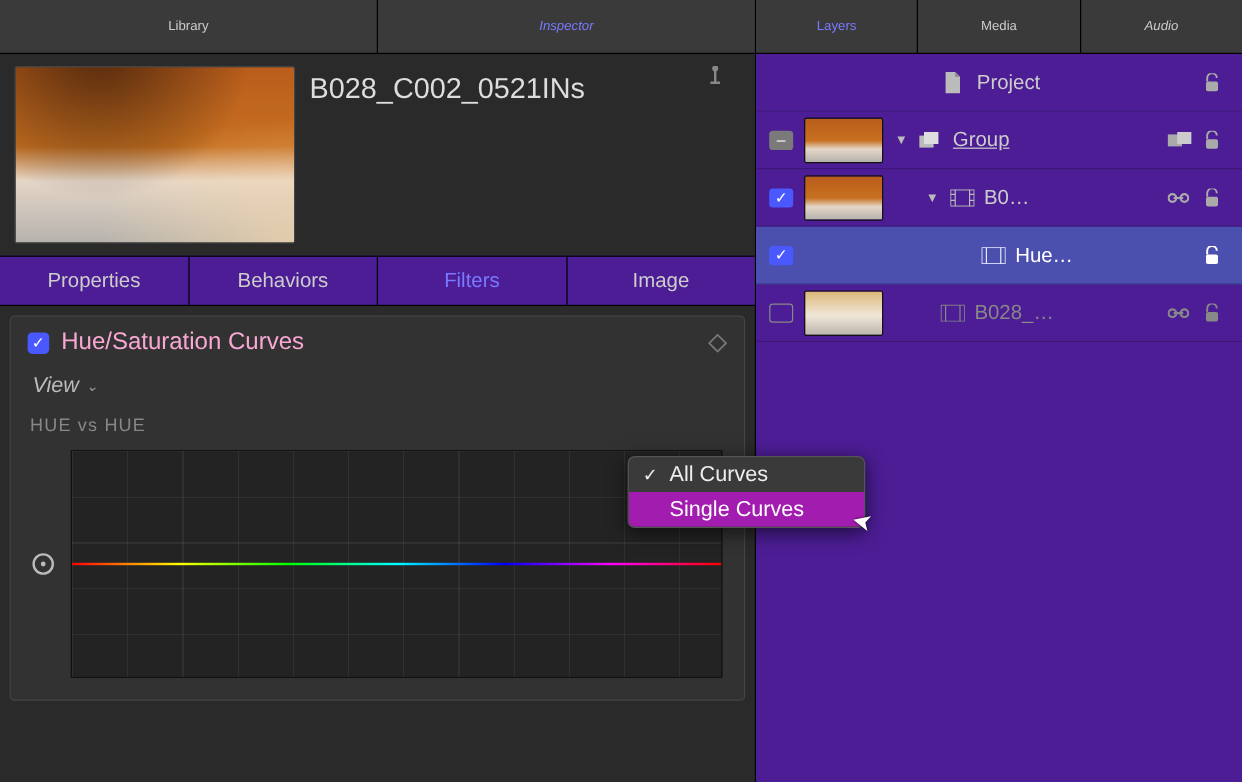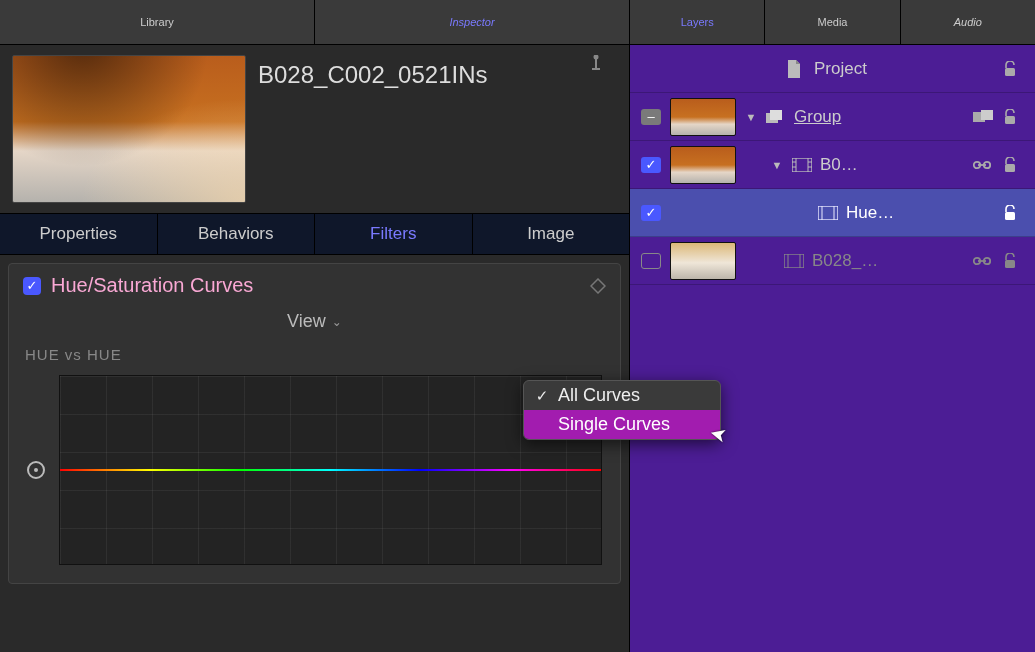--- a/index.html
+++ b/index.html
@@ -18,33 +18,33 @@
   .clip { display:flex; align-items:flex-start; padding:10px 12px; background:#2a2a2a; }
   .thumb { width:234px; height:148px; background:linear-gradient(to bottom,#b95d1c 0%,#c77020 45%,#e5d6c7 65%,#b5b2ad 100%); position:relative; border:1px solid #444; border-radius:2px; overflow:hidden; }
   .thumb::before{ content:""; position:absolute; inset:0; background:
      radial-gradient(ellipse at 30% -10%, rgba(0,0,0,0.55), transparent 55%),
      radial-gradient(ellipse at 100% 100%, rgba(255,220,170,0.6), transparent 50%);
   }
   .clipname { flex:1; padding:6px 12px; font-size:24px; color:#ddd; }
   .pin { width:28px; text-align:center; color:#777; font-size:16px;}
 
   
-  .subtabs { display:flex; height:42px; background:#0f172a; border-top:1px solid #000; border-bottom:1px solid #000; }
+  .subtabs { display:flex; height:42px; background:#4c1d95; border-top:1px solid #000; border-bottom:1px solid #000; }
   .subtab { flex:1; display:flex; align-items:center; justify-content:center; font-size:17px; color:#ccc; border-right:1px solid #000; cursor:pointer;}
   .subtab:last-child{border-right:none;}
   .subtab.active { color:#7a7aff; }
 
   
   .section { padding:8px 14px; background:#323232; border:1px solid #444; border-radius:4px; margin:8px; }
   .section-header { display:flex; align-items:center; gap:10px; padding:2px 0 8px; }
   .cb { width:18px; height:18px; border-radius:4px; background:#4a58ff; display:inline-flex; align-items:center; justify-content:center; color:#fff; font-size:13px; }
   .section-title { font-size:20px; color:#f9a8d4; flex:1; }
   .key { color:#666; }
 
-  .viewrow { display:flex; justify-content:center; padding:6px 4px 10px; position:relative;}
+  .viewrow { display:flex; justify-content:flex-start; padding:6px 4px 10px; position:relative;font-style:italic;}
   .viewlabel { color:#bbb; font-size:18px; display:flex; align-items:center; gap:6px; cursor:pointer;}
   .chev { font-size:12px; color:#999; }
 
   .label { color:#888; font-size:15px; letter-spacing:1px; padding:4px 2px 12px;}
 
   
   .curve-wrap { display:flex; align-items:center; gap:14px; padding:0 4px 10px;}
   .eyedrop { width:18px; height:18px; border:2px solid #bbb; border-radius:50%; position:relative;}
   .eyedrop::after{content:""; position:absolute; width:4px; height:4px; background:#bbb; border-radius:50%; left:50%; top:50%; transform:translate(-50%,-50%);}
   .grid { flex:1; height:190px; background:#232323; border:1px solid #111; position:relative; }

